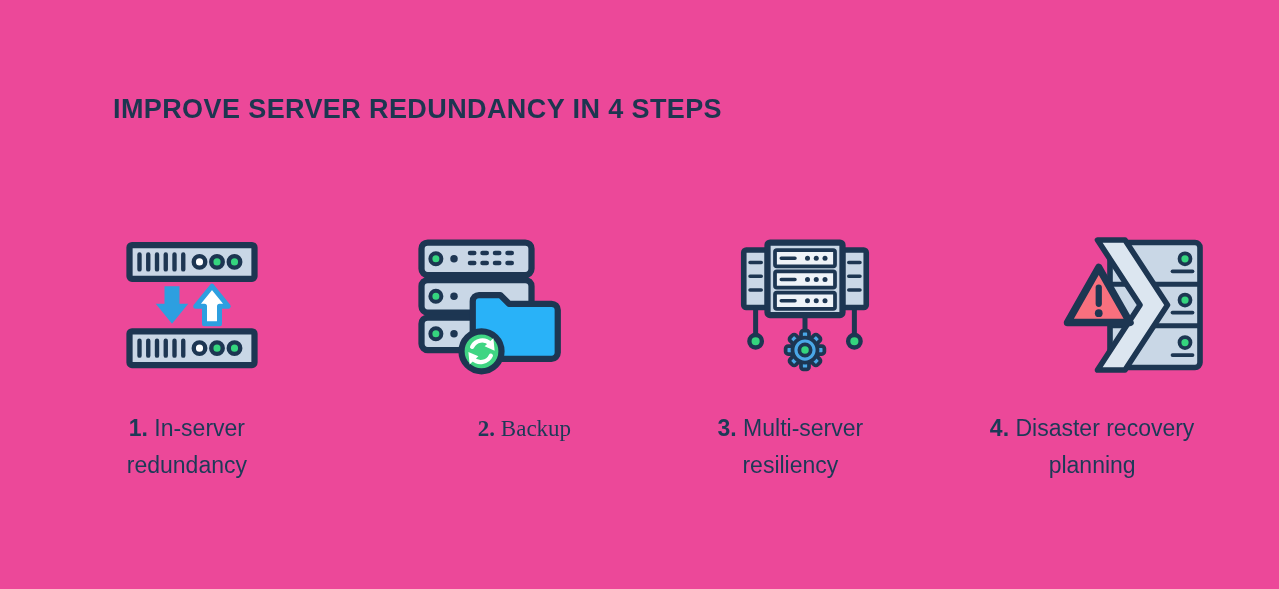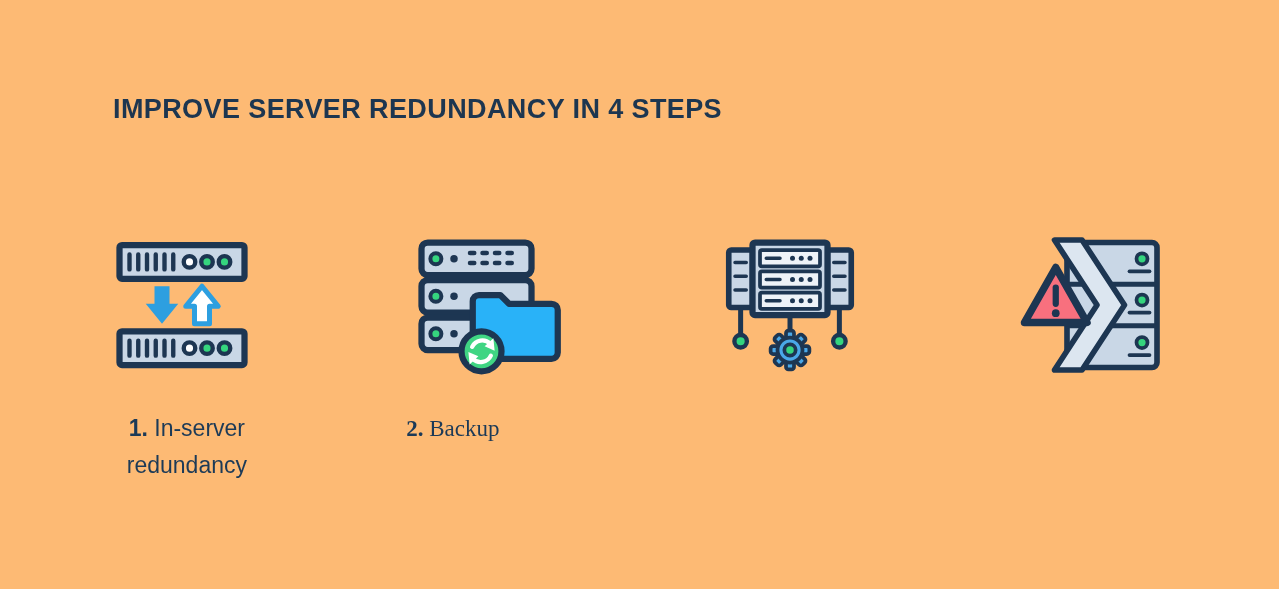--- a/index.html
+++ b/index.html
@@ -5,41 +5,41 @@
   * { margin: 0; padding: 0; box-sizing: border-box; }
   html, body {
     width: 1279px; height: 589px;
     background: #ffffff;
     overflow: hidden;
     font-family: "Liberation Sans", sans-serif;
   }
   .canvas {
     position: relative;
     width: 1279px; height: 589px;
-    background: #fdba74;
+    background: #ec4899;
   }
   .title {
     position: absolute;
     left: 113px; top: 94px;
     font-size: 27px;
     font-weight: bold;
     letter-spacing: 0.4px;
     color: #1d3650;
   }
   .steps {
     position: absolute;
     left: 36px; right: 36px; top: 226px;
     display: grid;
     grid-template-columns: repeat(4, 1fr);
     justify-items: center;
   }
   .step {
     display: flex;
     flex-direction: column;
-    align-items: flex-start;
+    align-items: flex-end;
     text-align: center;
   }
   .icon-box {
     width: 165px; height: 158px;
     display: flex;
     align-items: center;
     justify-content: center;
   }
   .icon-box svg { width: 150px; height: 150px; display: block; }
   .step-label {
@@ -177,20 +177,24 @@
               <rect x="-3.2" y="-15.5" width="6.4" height="31" rx="2"></rect>
               <rect x="-3.2" y="-15.5" width="6.4" height="31" rx="2" transform="rotate(45)"></rect>
               <rect x="-3.2" y="-15.5" width="6.4" height="31" rx="2" transform="rotate(90)"></rect>
               <rect x="-3.2" y="-15.5" width="6.4" height="31" rx="2" transform="rotate(135)"></rect>
               <circle r="10"></circle>
             </g>
             <circle r="4.5" fill="#35d57e" stroke="#1d3652" stroke-width="3"></circle>
           </g>
         </svg>
       </div>
+      <div class="step-label">
+        <b>3.</b>
+        <span>Multi-server resiliency</span>
+      </div>
     </div>
 
     <div class="step">
       <div class="icon-box">
         <svg viewBox="0 0 120 120">
           <rect x="40" y="10" width="72" height="100" rx="4" fill="#c9d7e6" stroke="#1d3652" stroke-width="4.5"></rect>
           <g stroke="#1d3652" stroke-width="4" fill="none">
             <path d="M40,43.3 h72"></path>
             <path d="M40,76.6 h72"></path>
           </g>
@@ -203,16 +207,20 @@
             <path d="M90,33 h16"></path>
             <path d="M90,66 h16"></path>
             <path d="M90,100 h16"></path>
           </g>
           <polygon points="30,8 52,8 86,60 52,112 30,112 64,60" fill="#dce6f0" stroke="#1d3652" stroke-width="4.5" stroke-linejoin="round"></polygon>
           <path d="M31,30 L56,74 H6 Z" fill="#f8707e" stroke="#1d3652" stroke-width="6" stroke-linejoin="round"></path>
           <path d="M31,46 v13" stroke="#1d3652" stroke-width="5" stroke-linecap="round" fill="none"></path>
           <circle cx="31" cy="66.5" r="3.1" fill="#1d3652"></circle>
         </svg>
       </div>
+      <div class="step-label">
+        <b>4.</b>
+        <span>Disaster recovery planning</span>
+      </div>
     </div>
 
   </div>
 </div>
 
 </body></html>

